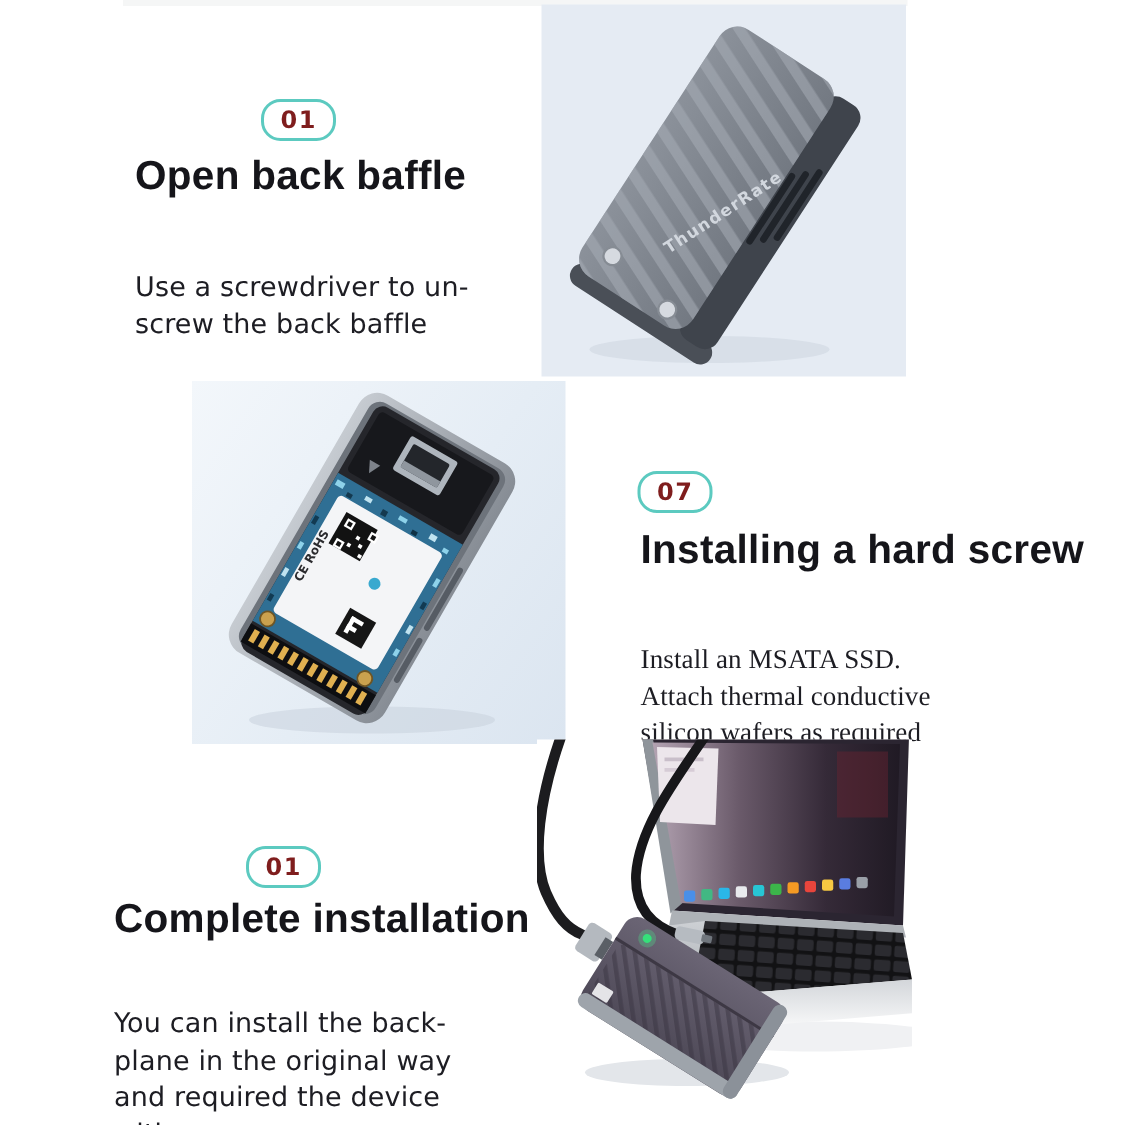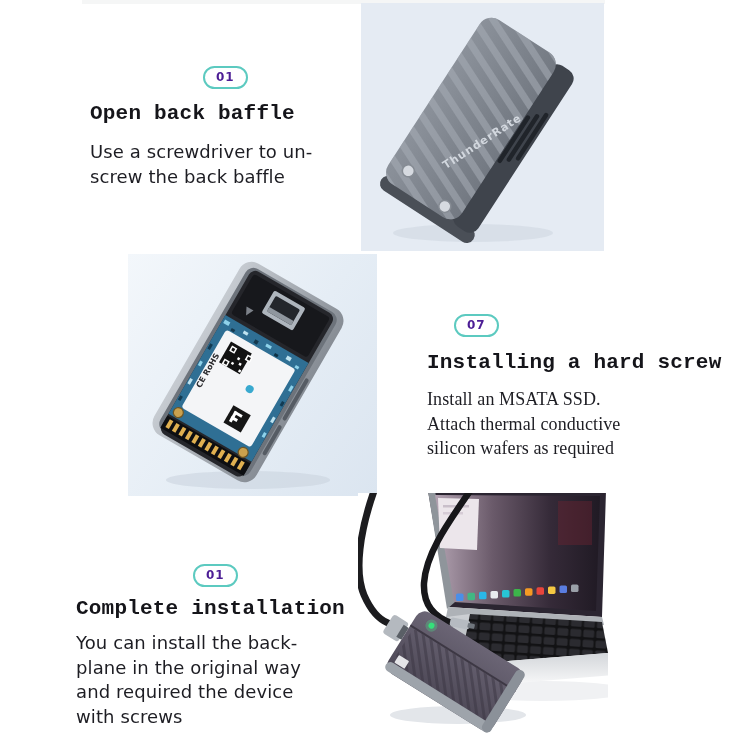--- a/index.html
+++ b/index.html
@@ -1,25 +1,25 @@
 <!DOCTYPE html>
 <html><head>
 <meta charset="utf-8">
 <style>
   * { margin:0; padding:0; box-sizing:border-box; }
   html,body { width:750px; height:750px; background:#ffffff; overflow:hidden;
               font-family:"DejaVu Sans", sans-serif; position:relative; }
   .seam { position:absolute; left:82px; top:0; width:523px; height:4px; background:#f5f6f6; }
   .badge { position:absolute; padding:2px 11px; border:2px solid #5ccac0; border-radius:13px;
-           color:#4c1d95; font-size:12px; font-weight:bold; letter-spacing:1px; line-height:1.25;
-           background:#ffffff;margin-left:29px; }
-  .step-title { position:absolute; font-family:Liberation Mono, monospace; font-size:21px;
+           color:#7f1d1d; font-size:16px; font-weight:bold; letter-spacing:1px; line-height:1.25;
+           background:#ffffff; }
+  .step-title { position:absolute; font-family:Liberation Sans, sans-serif; font-size:27px;
                 font-weight:bold; color:#15151a; letter-spacing:0.2px; }
   .step-desc { position:absolute; font-size:18px; line-height:24.5px; color:#1d1d23;
-               white-space:pre-line; letter-spacing:0.1px; }
+               white-space:pre-line; letter-spacing:0.1px;margin-top:40px; }
   .panel { position:absolute; }
   .panel-1 { left:361px; top:3px;   width:243px; height:248px; background:#e5ebf3; }
   .panel-2 { left:128px; top:254px; width:249px; height:242px;
              background:linear-gradient(125deg,#f3f7fb 0%,#e5edf5 55%,#dbe5f0 100%); }
   .panel-3 { left:358px; top:493px; width:250px; height:240px; background:#ffffff; }
   #badge-1 { left:174px; top:66px; }
   #badge-2 { left:425px; top:314px; }
   #badge-3 { left:164px; top:564px; }
   #title-1 { left:90px;  top:102px; }
   #title-2 { left:427px; top:351px; }

